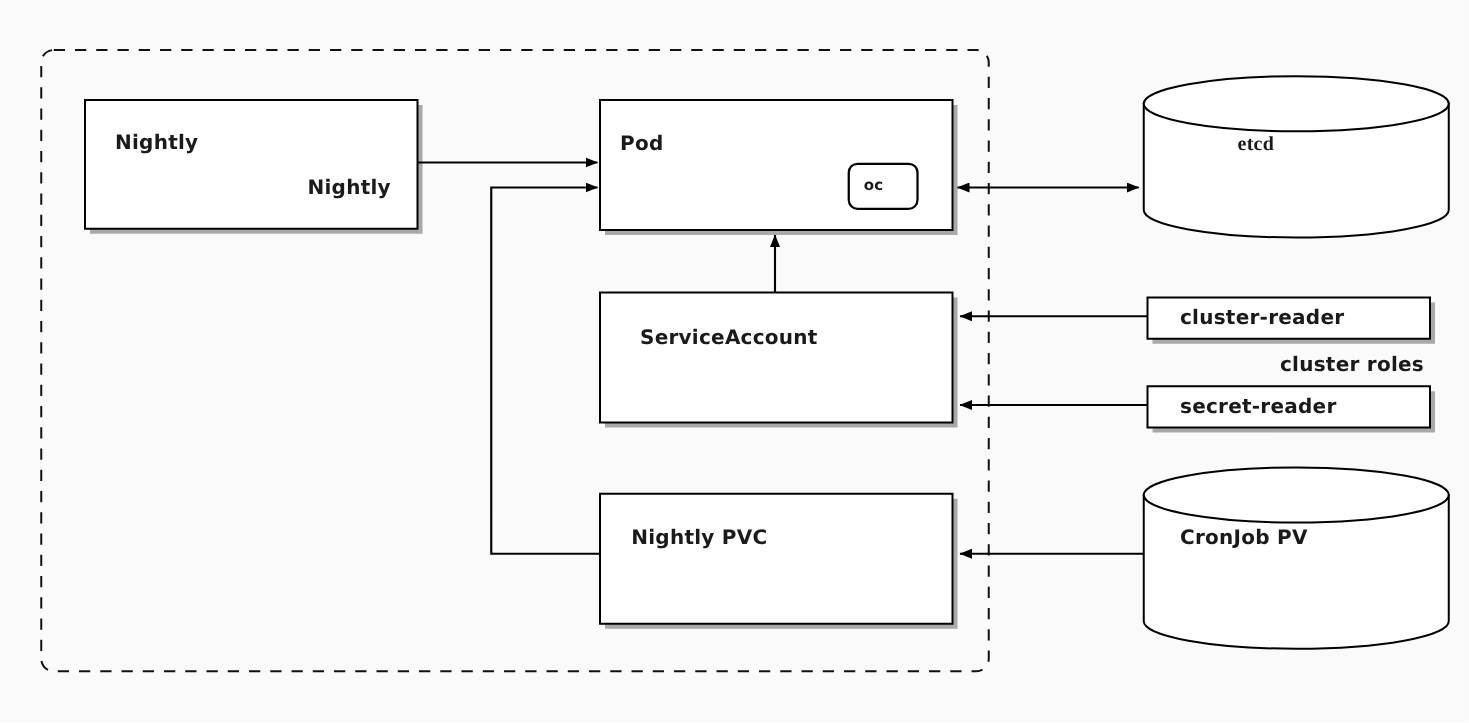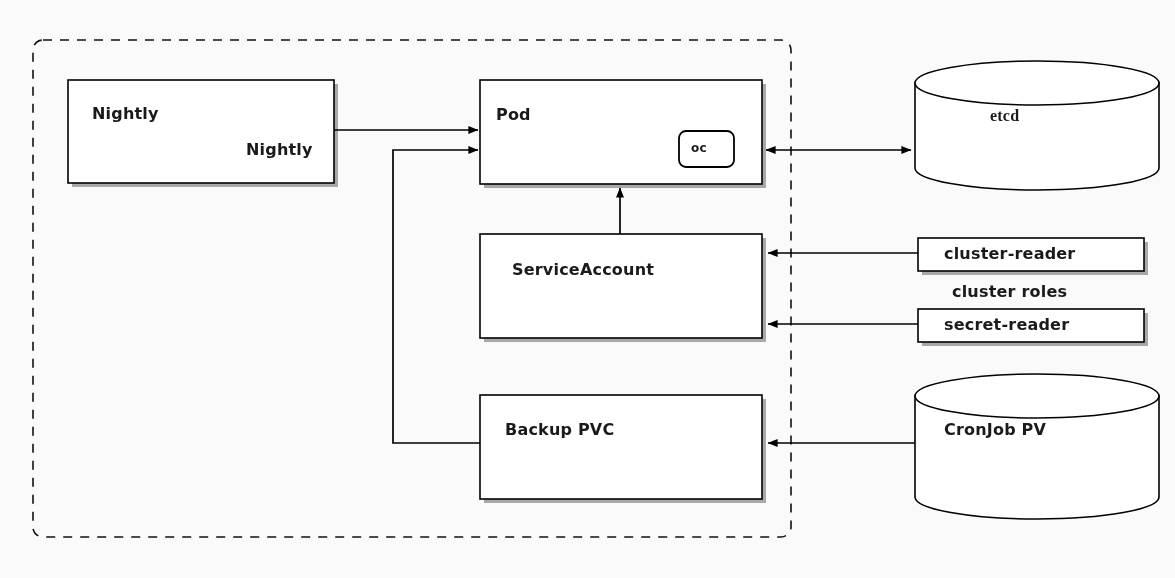--- a/index.html
+++ b/index.html
@@ -100,26 +100,26 @@
   <div class="node-label" style="left:92px; top:104px;">Nightly</div>
 
   <div class="node-label" style="left:246px; top:140px;text-align:right;">Nightly</div>
 
   <div class="node-label" style="left:496px; top:105px;">Pod</div>
 
   <div class="node-label" style="left:691px; top:141px; font-size:12px;">oc</div>
 
   <div class="node-label" style="left:512px; top:260px;">ServiceAccount</div>
 
-  <div class="node-label" style="left:505px; top:420px;">Backup PVC</div>
+  <div class="node-label" style="left:505px; top:420px;">Nightly PVC</div>
 
   <div class="node-label" style="left:990px; top:107px;font-family:Liberation Serif, serif;">etcd</div>
 
   <div class="node-label" style="left:944px; top:420px;">CronJob PV</div>
 
   <div class="node-label" style="left:944px; top:244px;">cluster-reader</div>
 
   <div class="node-label" style="left:944px; top:315px;">secret-reader</div>
 
-  <div class="node-label" style="left:952px; top:282px;">cluster roles</div>
+  <div class="node-label" style="left:1024px; top:282px;">cluster roles</div>
 
 
 </div>
 
 </body></html>

